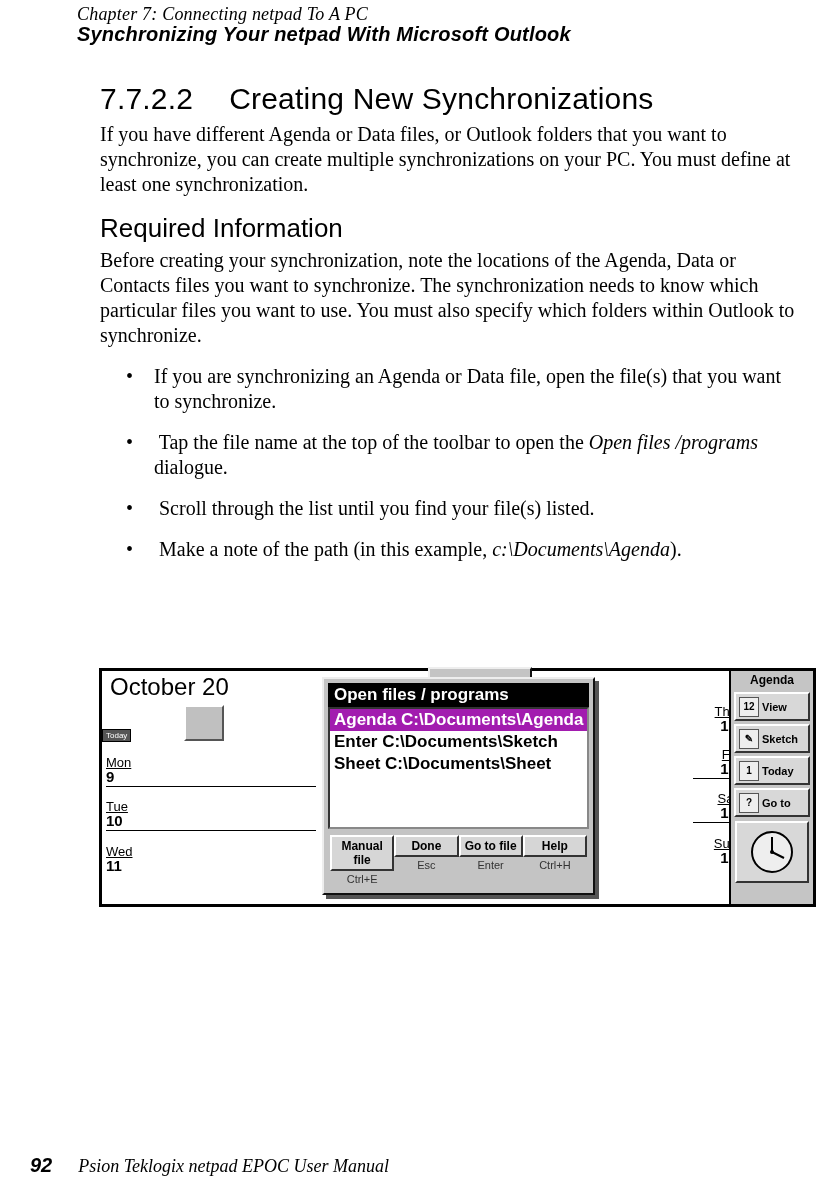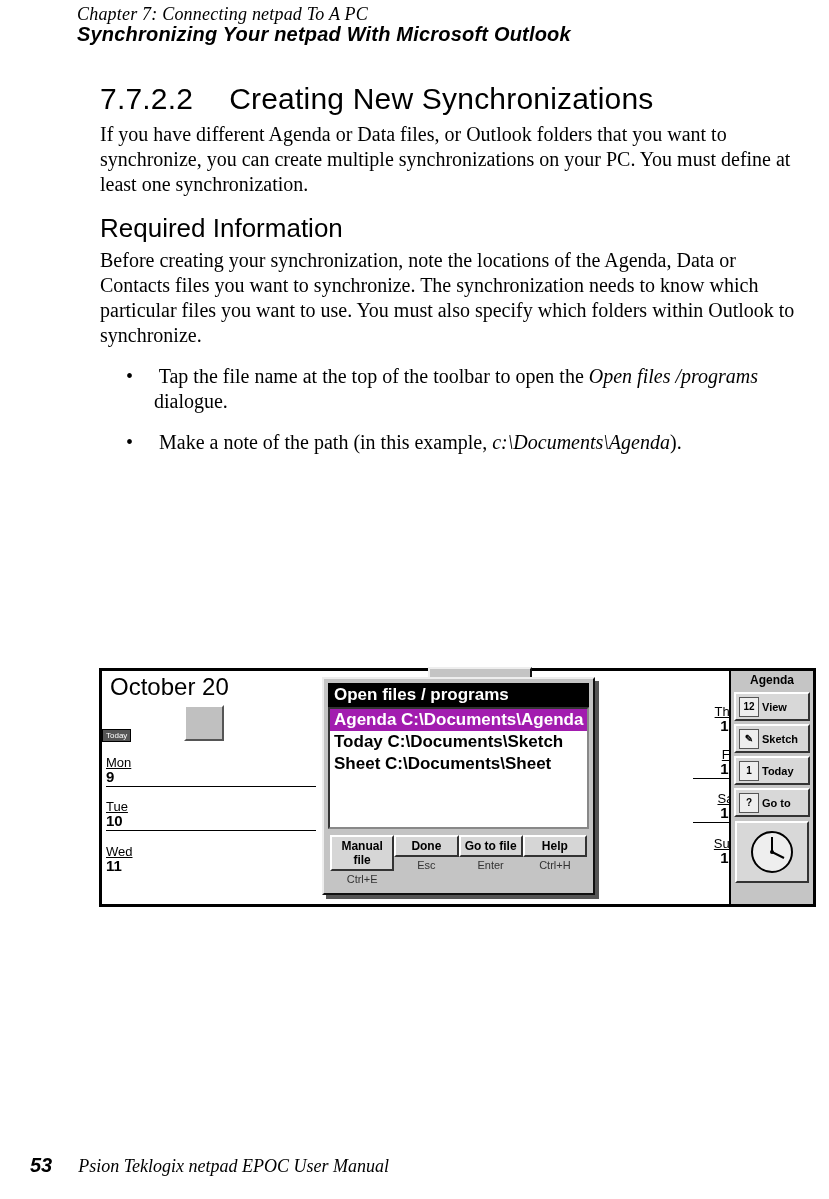--- a/index.html
+++ b/index.html
@@ -294,23 +294,25 @@
   <div class="content">
     <h2 class="sec-num-title">
       <span class="num">7.7.2.2</span><span>Creating New Synchronizations</span>
     </h2>
     <p class="body-p">If you have different Agenda or Data files, or Outlook folders that you want to synchronize, you can create multiple synchronizations on your PC. You must define at least one synchronization.</p>
 
     <h3 class="sub-h">Required Information</h3>
     <p class="body-p">Before creating your synchronization, note the locations of the Agenda, Data or Contacts files you want to synchronize. The synchronization needs to know which particular files you want to use. You must also specify which folders within Outlook to synchronize.</p>
 
     <ul class="bullets">
+      <li>If you are synchronizing an Agenda or Data file, open the file(s) that you want to synchronize.</li>
       <li>
         <span>Tap the file name at the top of the toolbar to open the </span><span class="italic">Open files /programs</span><span> dialogue.</span>
       </li>
+      <li> Scroll through the list until you find your file(s) listed.</li>
       <li>
         <span>Make a note of the path (in this example, </span><span class="italic">c:\Documents\Agenda</span><span>).</span>
       </li>
     </ul>
   </div>
 
   <div class="shot">
     <div class="shot-main">
       <div class="tab-stub"></div>
       <div class="shot-title">October 20</div>
@@ -348,21 +350,21 @@
         <div class="day-entry" style="border-bottom:none">
           <span class="day-abbr">Sun</span>
           <span class="day-num">15</span>
         </div>
       </div>
 
       <div class="dlg">
         <div class="dlg-title">Open files / programs</div>
         <div class="dlg-list">
           <div class="dlg-item sel">Agenda C:\Documents\Agenda</div>
-          <div class="dlg-item">Today C:\Documents\Sketch</div>
+          <div class="dlg-item">Enter C:\Documents\Sketch</div>
           <div class="dlg-item">Sheet C:\Documents\Sheet</div>
         </div>
         <div class="dlg-btnrow">
           <div class="dlg-btn">
             <div class="btn">Manual file</div>
             <div class="key">Ctrl+E</div>
           </div>
           <div class="dlg-btn">
             <div class="btn">Done</div>
             <div class="key">Esc</div>
@@ -402,15 +404,15 @@
           <circle cx="23" cy="23" r="20" fill="#eee" stroke="#000" stroke-width="2"></circle>
           <line x1="23" y1="23" x2="23" y2="8" stroke="#000" stroke-width="2"></line>
           <line x1="23" y1="23" x2="35" y2="29" stroke="#000" stroke-width="2"></line>
           <circle cx="23" cy="23" r="2" fill="#000"></circle>
         </svg>
       </div>
     </div>
   </div>
 
   <div class="footer">
-    <span class="pg">53</span><span class="txt">Psion Teklogix netpad EPOC User Manual</span>
+    <span class="pg">92</span><span class="txt">Psion Teklogix netpad EPOC User Manual</span>
   </div>
 </div>
 
 </body></html>

